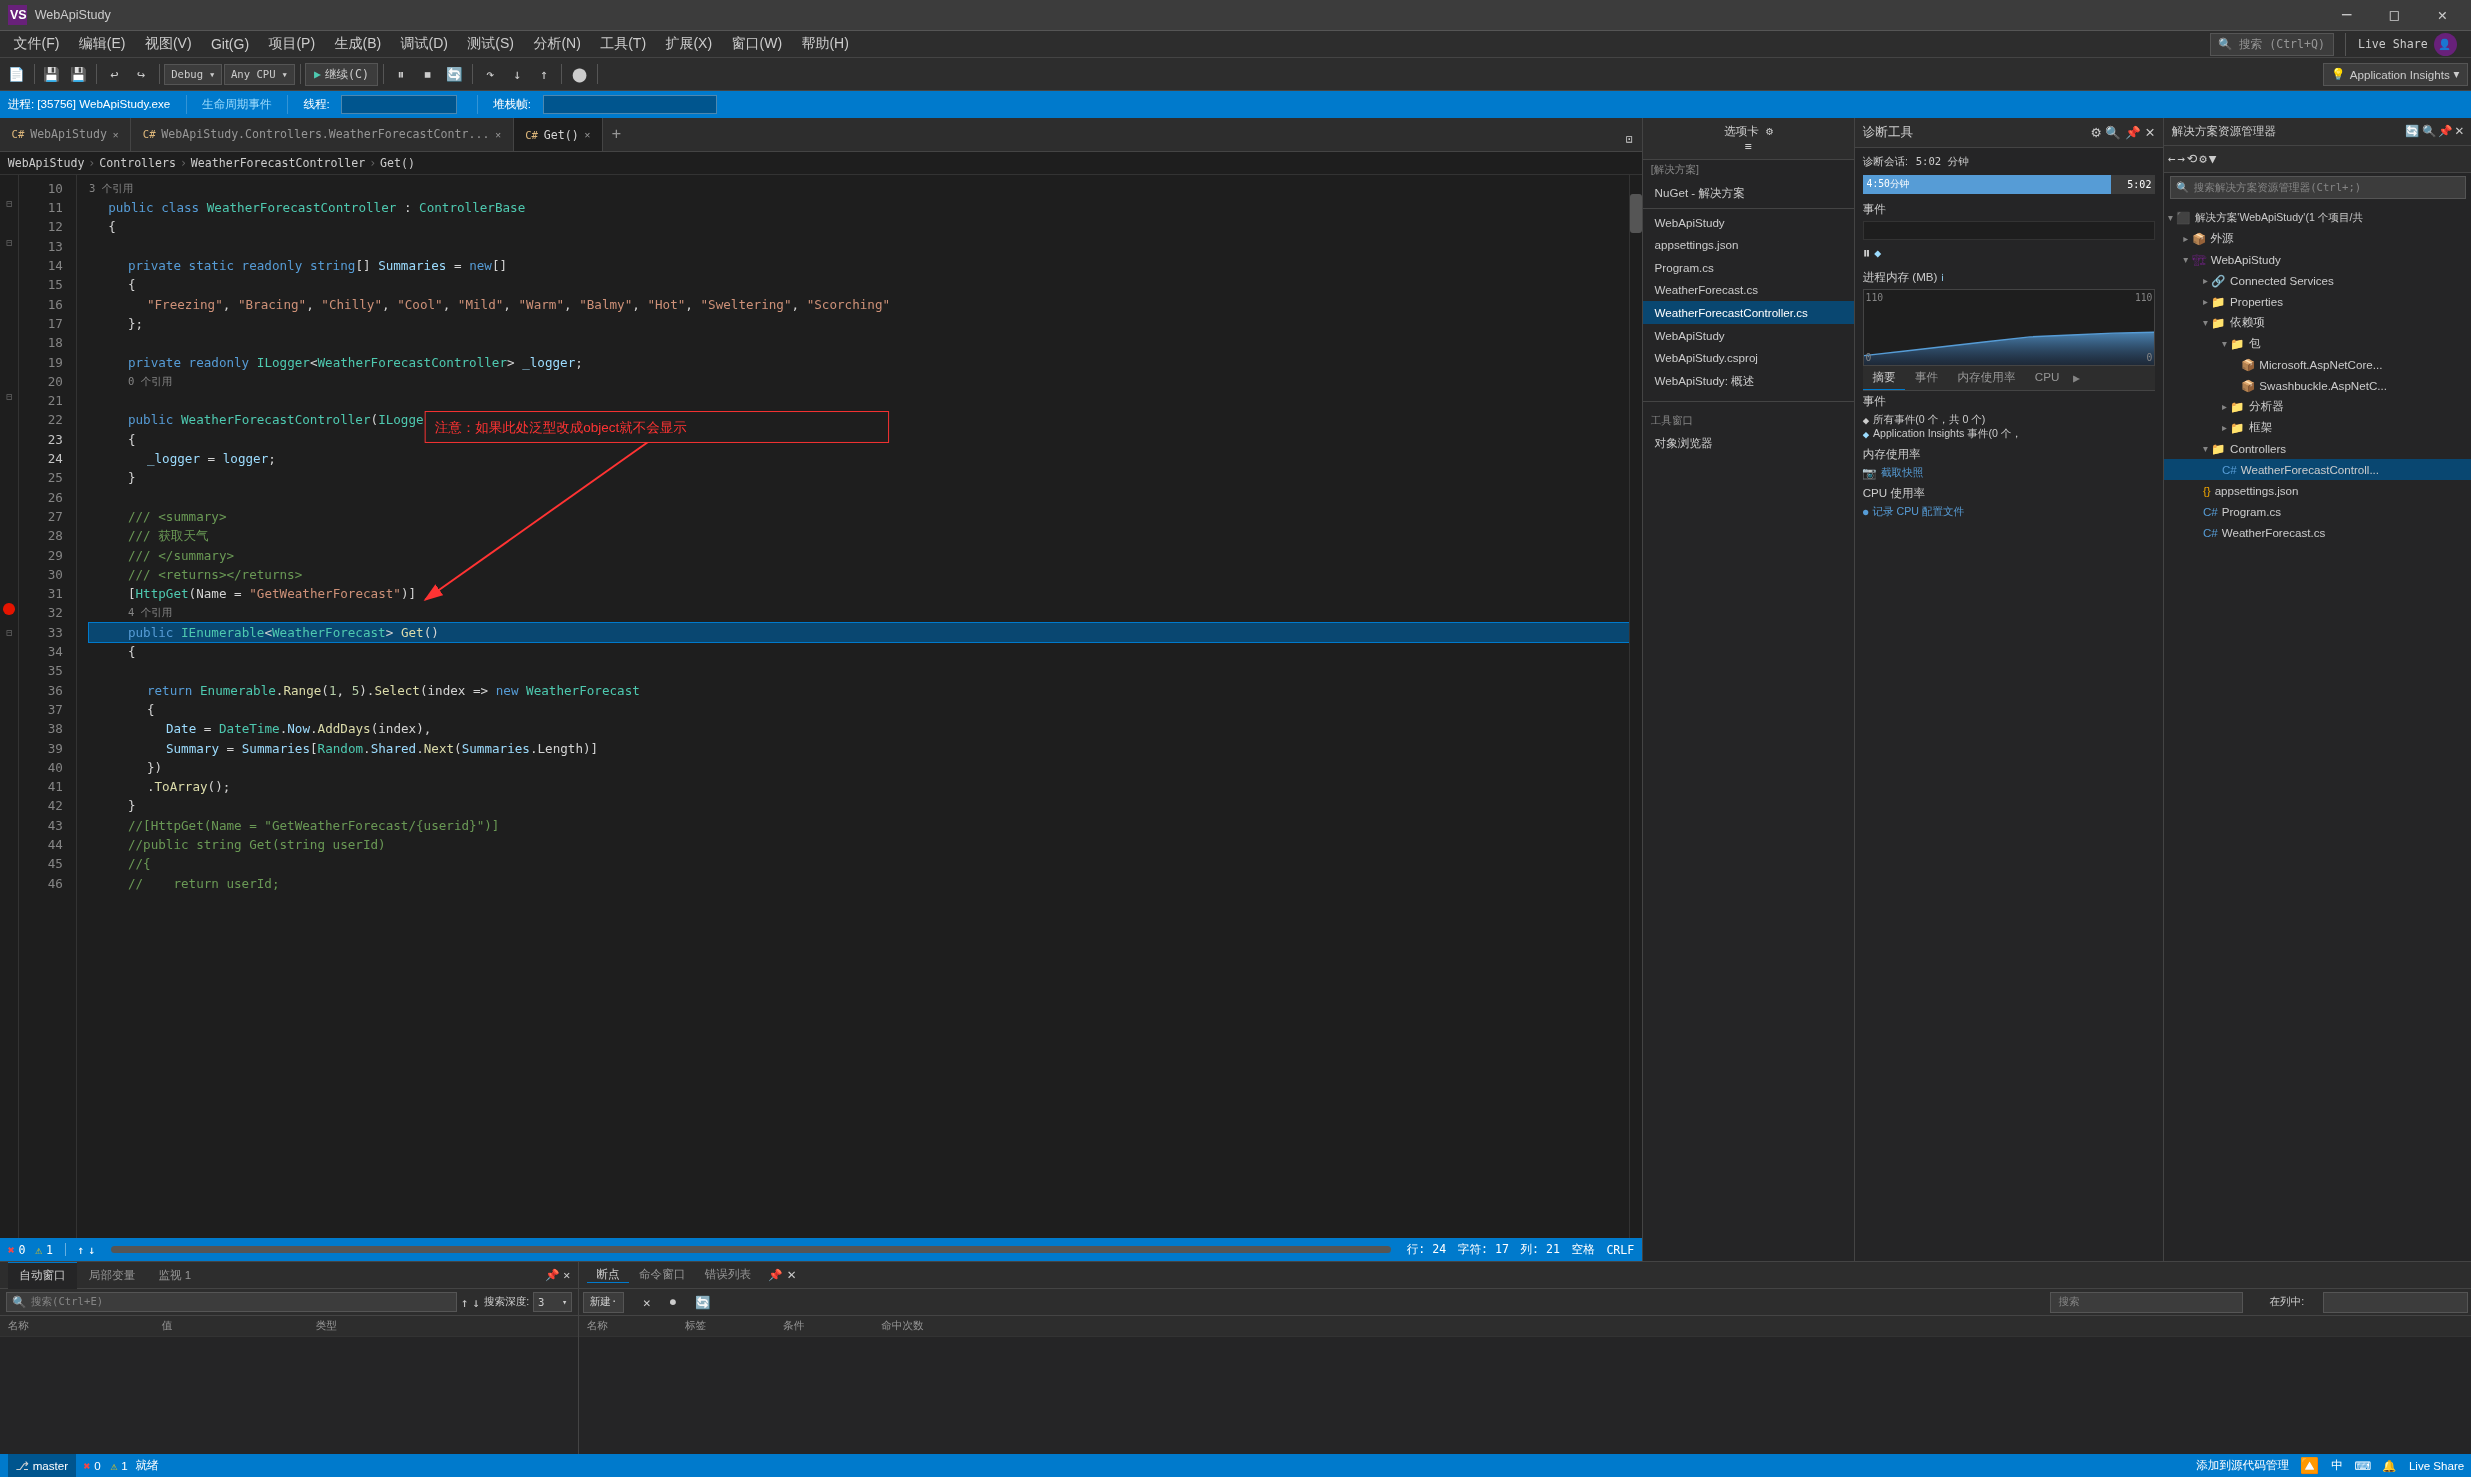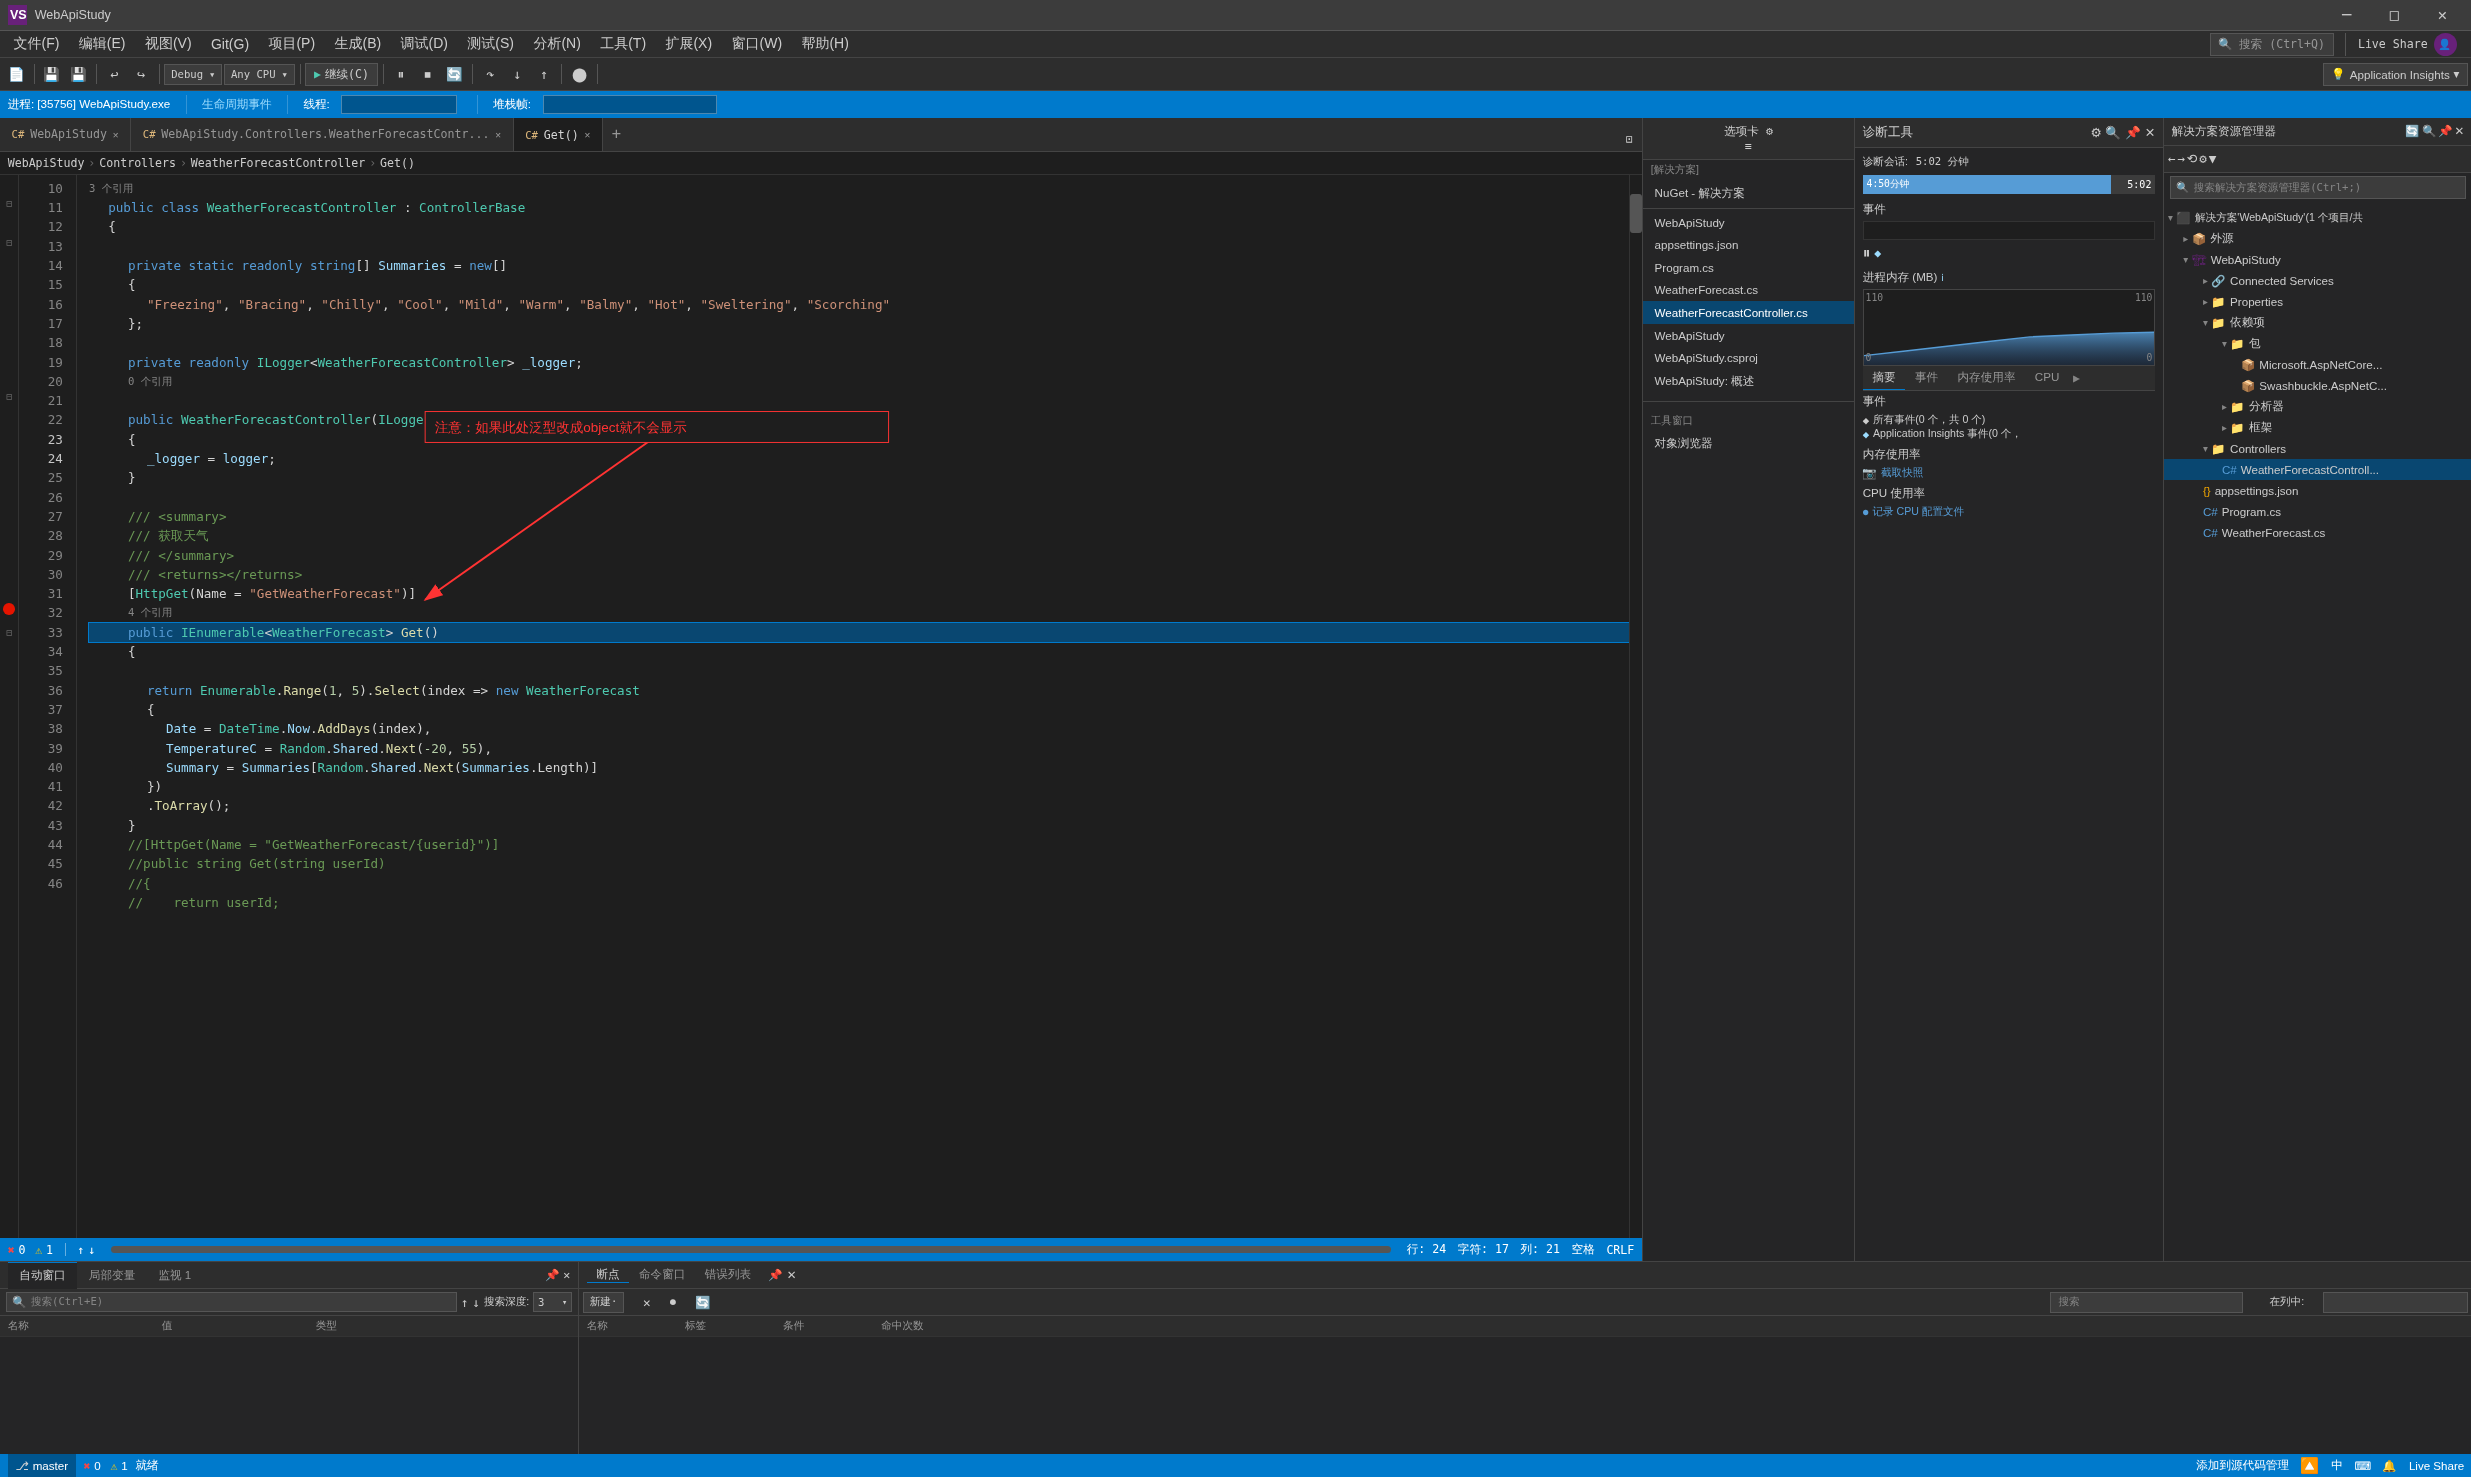--- a/index.html
+++ b/index.html
@@ -786,23 +786,20 @@
         <div class="code-line"><span style="padding-left:39px;">{</span></div>
         <div class="code-line"><span>&nbsp;</span></div>
         <div class="code-line">
           <span style="padding-left:58px;"><span class="kw">return </span><span class="type">Enumerable</span><span>.</span><span class="method">Range</span><span>(</span><span class="num">1</span><span>, </span><span class="num">5</span><span>).</span><span class="method">Select</span><span>(index =&gt; </span><span class="kw">new </span><span class="type">WeatherForecast</span></span>
         </div>
         <div class="code-line"><span style="padding-left:58px;">{</span></div>
         <div class="code-line">
           <span style="padding-left:77px;"><span class="prop">Date</span><span> = </span><span class="type">DateTime</span><span>.</span><span class="prop">Now</span><span>.</span><span class="method">AddDays</span><span>(index),</span></span>
         </div>
         <div class="code-line">
-          <span style="padding-left:77px;"><span class="prop">TemperatureC</span><span> = </span><span class="type">Random</span><span>.</span><span class="prop">Shared</span><span>.</span><span class="method">Next</span><span>(</span><span class="num">-20</span><span>, </span><span class="num">55</span><span>),</span></span>
-        </div>
-        <div class="code-line">
           <span style="padding-left:77px;"><span class="prop">Summary</span><span> = </span><span class="prop">Summaries</span><span>[</span><span class="type">Random</span><span>.</span><span class="prop">Shared</span><span>.</span><span class="method">Next</span><span>(</span><span class="prop">Summaries</span><span>.Length)]</span></span>
         </div>
         <div class="code-line"><span style="padding-left:58px;">})</span></div>
         <div class="code-line"><span style="padding-left:58px;">.<span class="method">ToArray</span>();</span></div>
         <div class="code-line"><span style="padding-left:39px;">}</span></div>
         <div class="code-line">
           <span style="padding-left:39px;"><span class="comment">//[HttpGet(Name = "GetWeatherForecast/{userid}")]</span></span>
         </div>
         <div class="code-line">
           <span style="padding-left:39px;"><span class="comment">//public string Get(string userId)</span></span>

